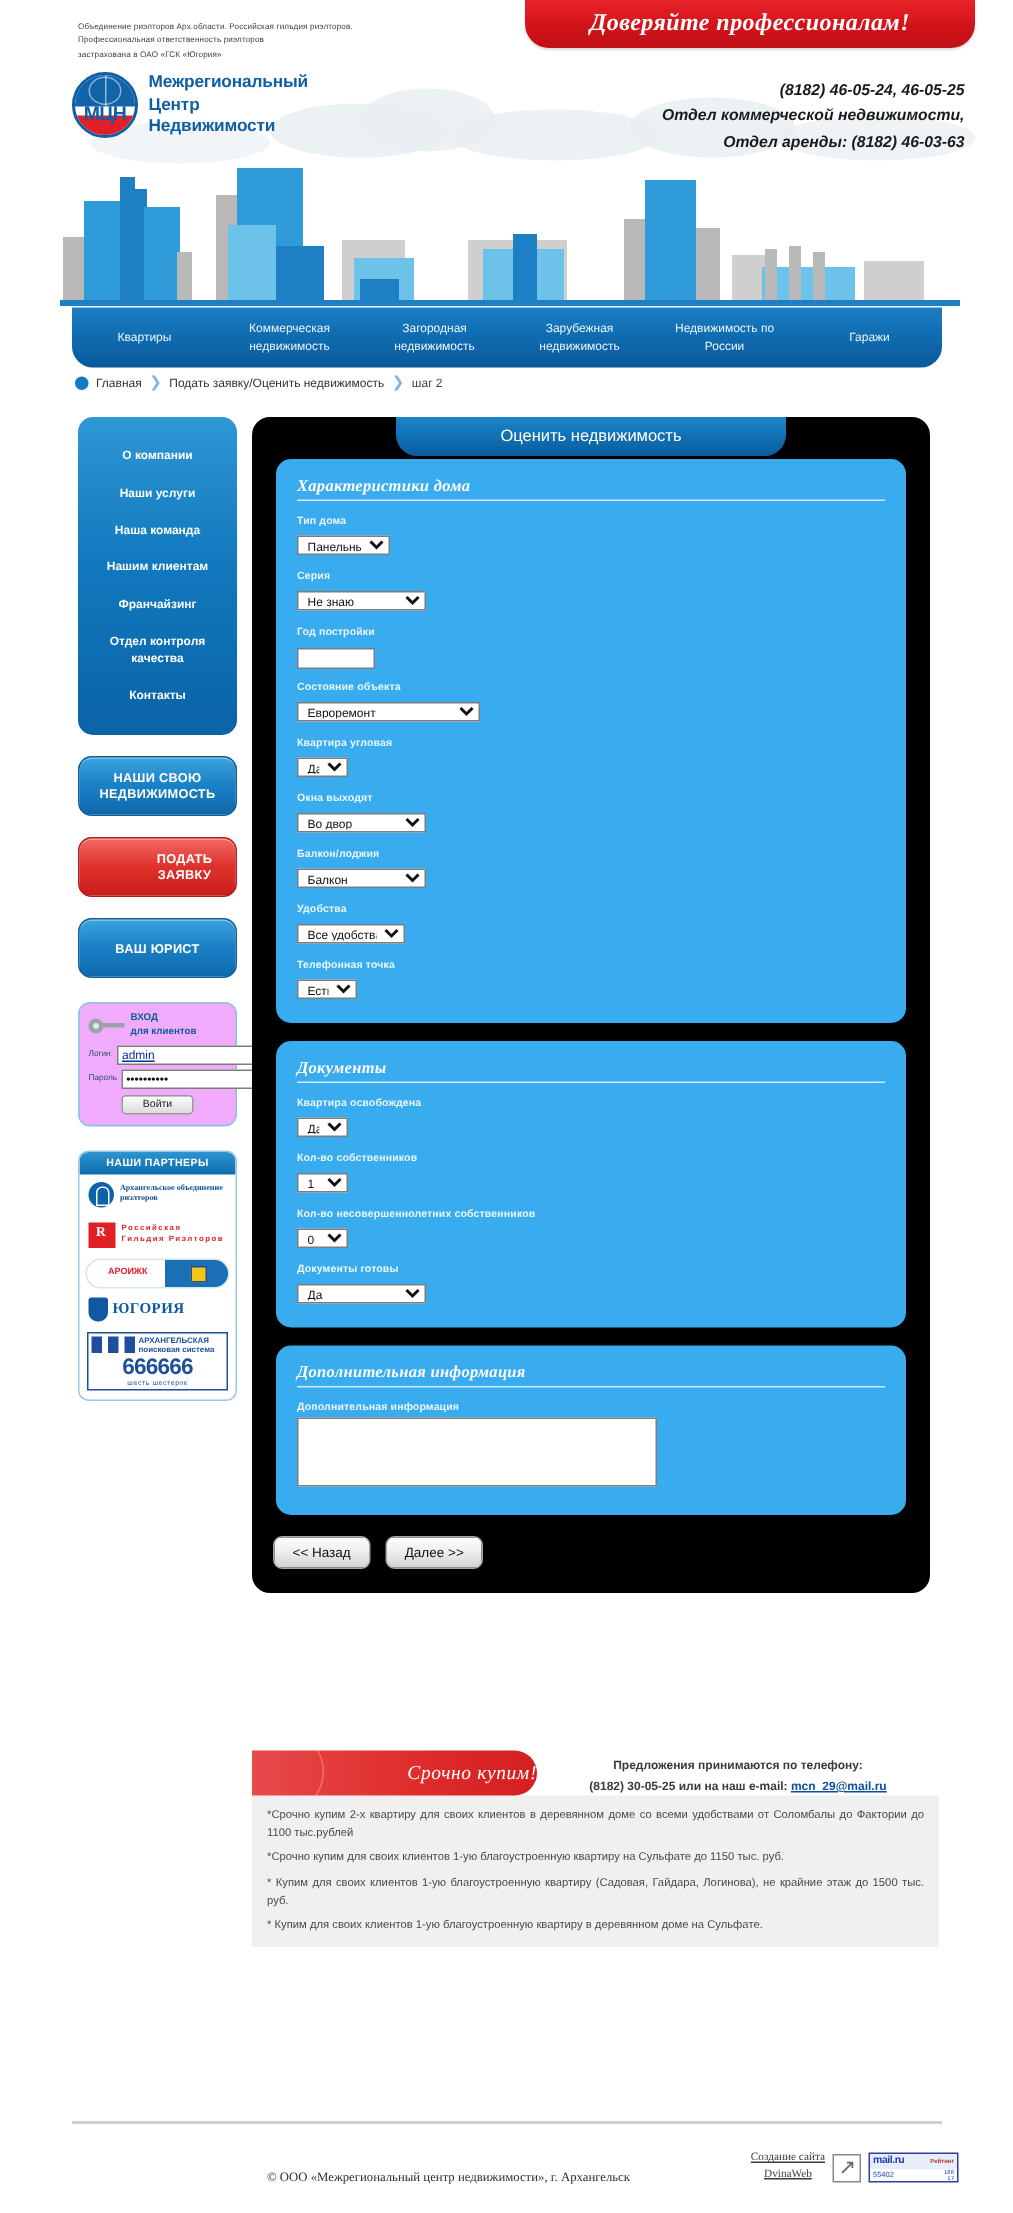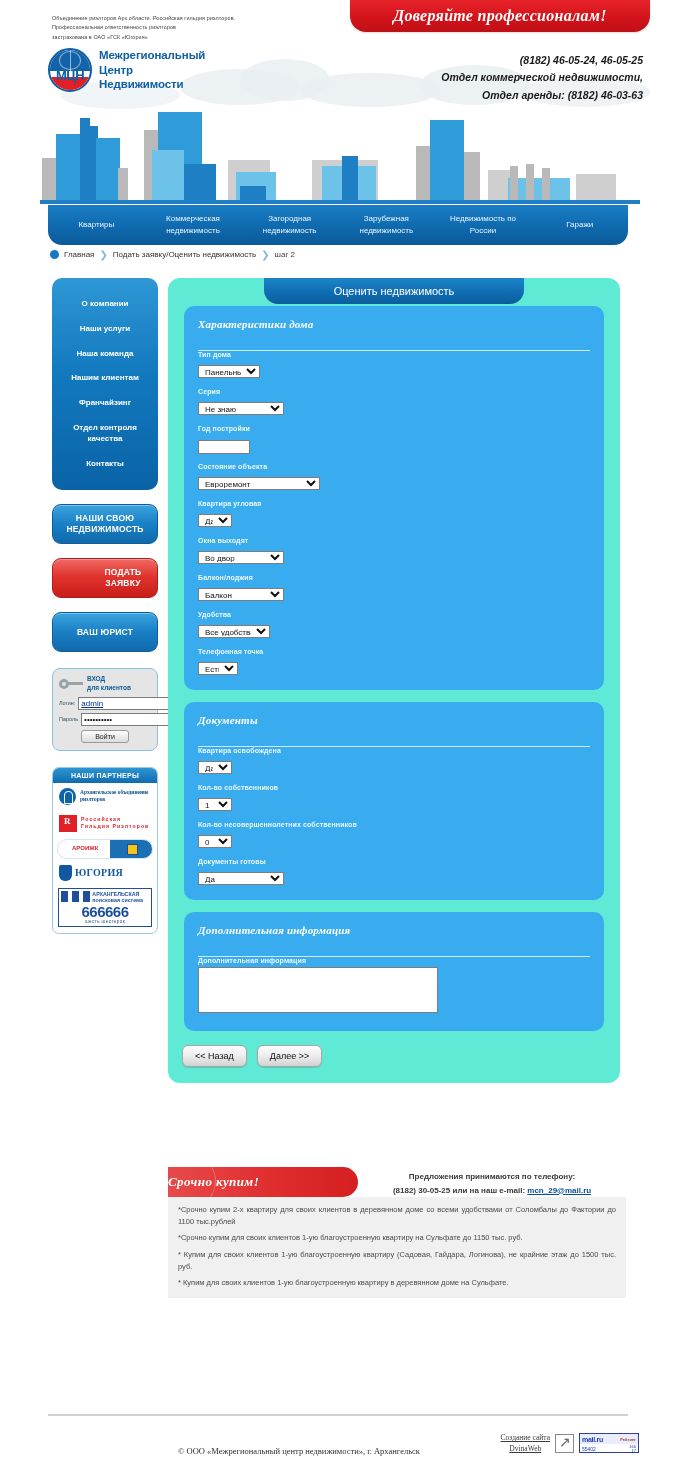--- a/index.html
+++ b/index.html
@@ -138,21 +138,21 @@
     box-shadow: inset 0 1px 0 rgba(255,255,255,.35);
   }
   .cta-red {
     background: linear-gradient(to bottom,#f06a63 0%,#e0322c 48%,#c81e1a 100%);
     border: 1px solid #b51c18;
     box-shadow: inset 0 1px 0 rgba(255,255,255,.35);
     padding-left: 36px;
   }
 
   .login-box {
-    margin-top: 16px; background: #e5e5e5; border: 1px solid #86c3e3;
+    margin-top: 16px; background: #f0abfc; border: 1px solid #86c3e3;
     border-radius: 8px; padding: 6px 6px 7px;
   }
   .login-head { display: flex; align-items: center; gap: 4px; margin-bottom: 5px; }
   .key-ic { width: 24px; height: 10px; position: relative; flex: 0 0 auto; }
   .key-ic .kr { position: absolute; left: 0; top: 0; width: 10px; height: 10px; border-radius: 50%; background: #9aa3a8; }
   .key-ic .kr i { position: absolute; left: 3px; top: 3px; width: 4px; height: 4px; border-radius: 50%; background: #dfe6ea; display:block; }
   .key-ic .ks { position: absolute; left: 9px; top: 3.5px; width: 15px; height: 3px; background: #9aa3a8; }
   .login-title { font-size: 6.5px; color: #0e5c96; font-weight: bold; line-height: 1.25; }
   .login-row { display: flex; align-items: center; gap: 3px; margin-bottom: 3px; }
   .login-lab { font-size: 5.5px; color: #2d5566; width: 21px; }
@@ -204,38 +204,38 @@
   .search666 { margin: 3px 5px 6px; border: 1px solid #1f4f9c; }
   .s6-top { display:flex; }
   .s6-top .sq { width: 12px; height: 11px; background:#1f4f9c; margin:2px;}
   .s6-top .cap { font-size:5.3px; font-weight:bold; color:#1f4f9c; line-height:1.15; padding-top:2px;}
   .s6-num { font-size:15px; font-weight:bold; color:#1f4f9c; letter-spacing:-.5px; text-align:center; line-height:1;}
   .s6-sub { font-size:4.6px; color:#1f4f9c; text-align:center; letter-spacing:.4px; padding-bottom:2px;}
 
   
   .mainpanel {
     position: absolute; left: 168px; top: 8px; width: 452px;
-    background: #5eead4; border-radius: 12px; padding: 22px 14px 16px;
+    background: #000000; border-radius: 12px; padding: 22px 14px 16px;
   }
   .panel-title {
     position: absolute; left: 50%; transform: translateX(-50%); top: 0;
     width: 260px; height: 26px;
     background: linear-gradient(to bottom,#1d84c8 0%,#0f6cb0 60%,#0b5d9c 100%);
     border-radius: 0 0 14px 14px; color: #fff; font-size: 11px;
     display: flex; align-items: center; justify-content: center;
   }
 
   .fieldset {
     background: #39acef; border-radius: 10px; padding: 12px 14px 14px;
     margin-bottom: 12px;
   }
   .legend {
     font-family: "Liberation Serif", serif; font-style: italic; font-weight: bold;
-    color: #ffffff; font-size: 11px; padding-bottom: 20px;
-    border-bottom: 1px solid #cfeaf9; letter-spacing:.2px;
+    color: #ffffff; font-size: 11px; padding-bottom: 3px;
+    border-bottom: 1px solid #cfeaf9; margin-bottom: 10px; letter-spacing:.2px;
   }
   .field { margin-bottom: 9px; }
   .flabel { font-size: 7px; color: #eaf7ff; display: block; margin-bottom: 3px; font-weight: bold; letter-spacing:.1px; }
   select, input[type="text"], textarea {
     font-family: "Liberation Sans", sans-serif; font-size: 8px;
     border: 1px solid #7d7d7d; background: #fff; color: #111;
     padding: 1px 2px; height: 13px;
   }
   select { cursor: pointer; }
   select.w-sm { width: 34px; }
@@ -254,23 +254,23 @@
     box-shadow: 0 1px 1px rgba(0,0,0,.12);
   }
 
   
   .urgent { position: absolute; left: 168px; top: 1167px; width: 458px; }
   .urgent-head { display: flex; align-items: stretch; height: 30px; }
   .urgent-badge {
     width: 190px;
     background: linear-gradient(to right,#e8494a 0%,#df2b2c 60%,#d51f20 100%);
     border-radius: 0 16px 16px 0;
-    display: flex; align-items: center; justify-content: flex-start;
+    display: flex; align-items: center; justify-content: flex-end;
     color: #fff; font-family: "Liberation Serif", serif; font-style: italic;
-    font-size: 13px; font-weight: bold; letter-spacing: .4px;
+    font-size: 13px; font-weight: normal; letter-spacing: .4px;
     position: relative; overflow: hidden;
   }
   .urgent-badge .globe {
     position: absolute; left: -8px; top: -14px; width: 56px; height: 56px;
     border-radius: 50%; border: 1px solid rgba(255,255,255,.25);
   }
   .urgent-contact {
     flex: 1; text-align: center; font-size: 8px; font-weight: bold; color: #3a3a3a;
     line-height: 1.7; padding-top: 3px;
   }
@@ -290,21 +290,21 @@
     border-radius: 3px; display:flex; flex-direction:column; align-items:center; justify-content:center;
   }
   .newtone .n1 { font-family:"Liberation Serif",serif; font-size: 9px; letter-spacing: 1px; color: #5d5d5d; line-height:1;}
   .newtone .n2 { font-size: 3.6px; letter-spacing: 1.6px; color: #8d8d8d; }
 
   .foot-copy {
     position: absolute; left: 178px; top: 32px; font-family: "Liberation Serif", serif;
     font-size: 8.5px; color: #2f2f2f;
   }
 
-  .foot-right { position: absolute; right: 36px; top: 18px; display: flex; align-items: center; gap: 5px; }
+  .foot-right { position: absolute; right: 36px; top: 18px; display: flex; align-items: flex-end; gap: 5px; }
   .dvina { text-align: center; }
   .dvina a { font-family:"Liberation Serif",serif; font-size:7.5px; color:#3b3b3b; text-decoration: underline; display:block; line-height:1.5;}
   .arrowbox { width: 19px; height: 19px; border: 1px solid #8a8a8a; position: relative; background:#fff; }
   .arrowbox:after {
     content: "↗"; position: absolute; left: 3px; top: -1px; font-size: 14px; color: #666;
   }
   .mailru { width: 60px; height: 20px; border: 1px solid #2d3fa0; background:#fff; }
   .mr-top { background: #e9edfb; display:flex; justify-content:space-between; align-items:center; padding: 0 2px; height:10px;}
   .mr-logo { font-size: 7px; font-weight: bold; color: #1a3fb0; letter-spacing:-.3px;}
   .mr-rate { font-size: 4px; color:#b03a3a; font-weight:bold;}

